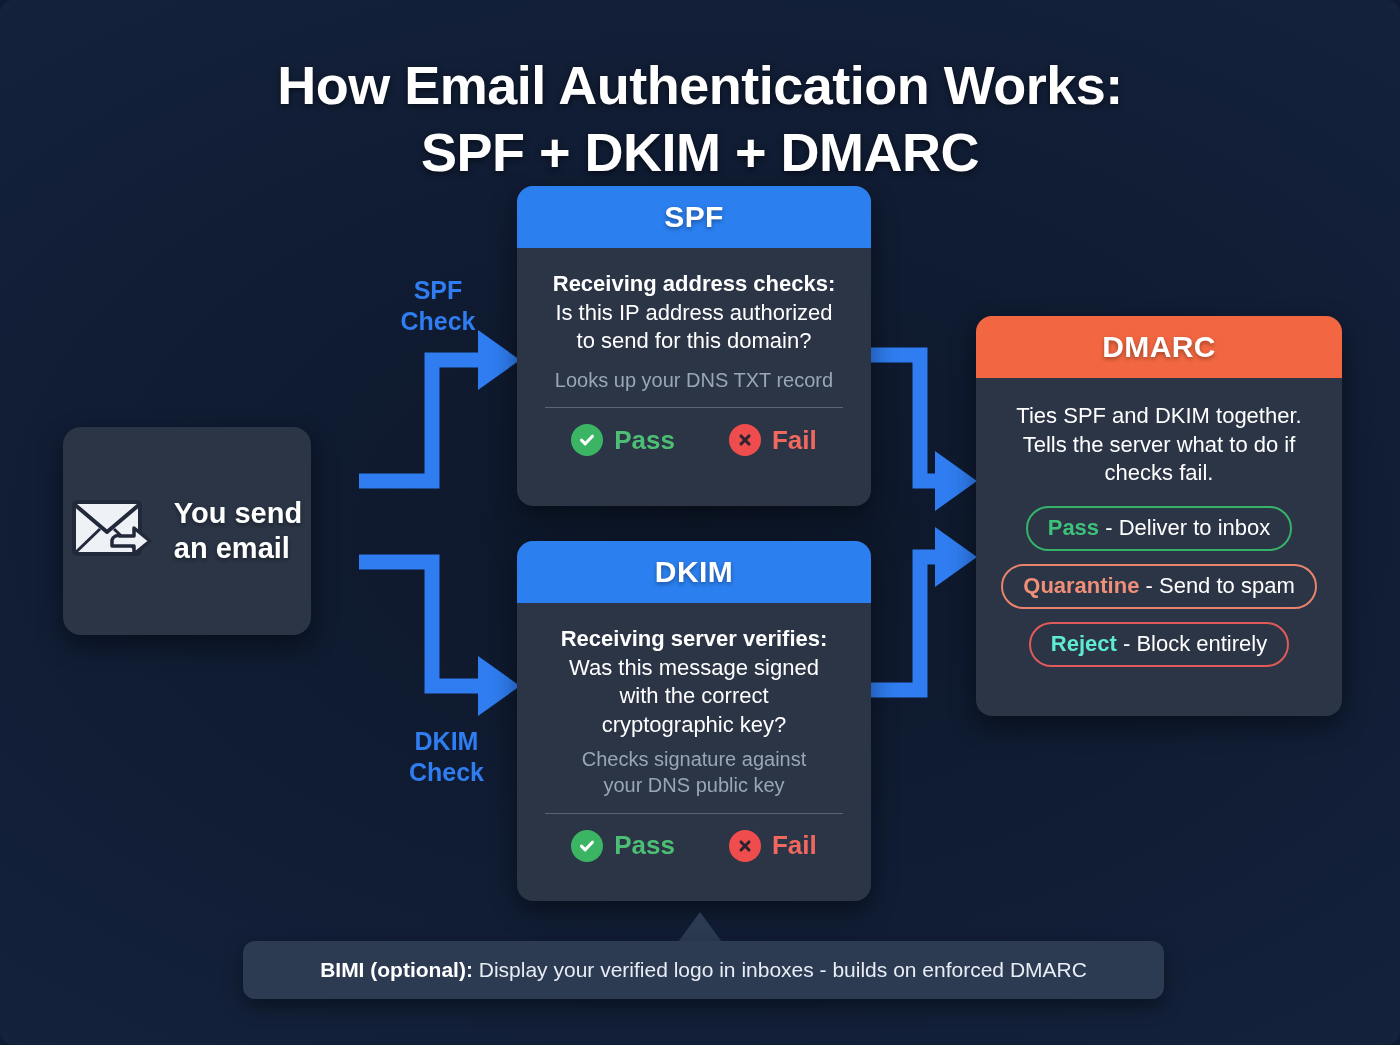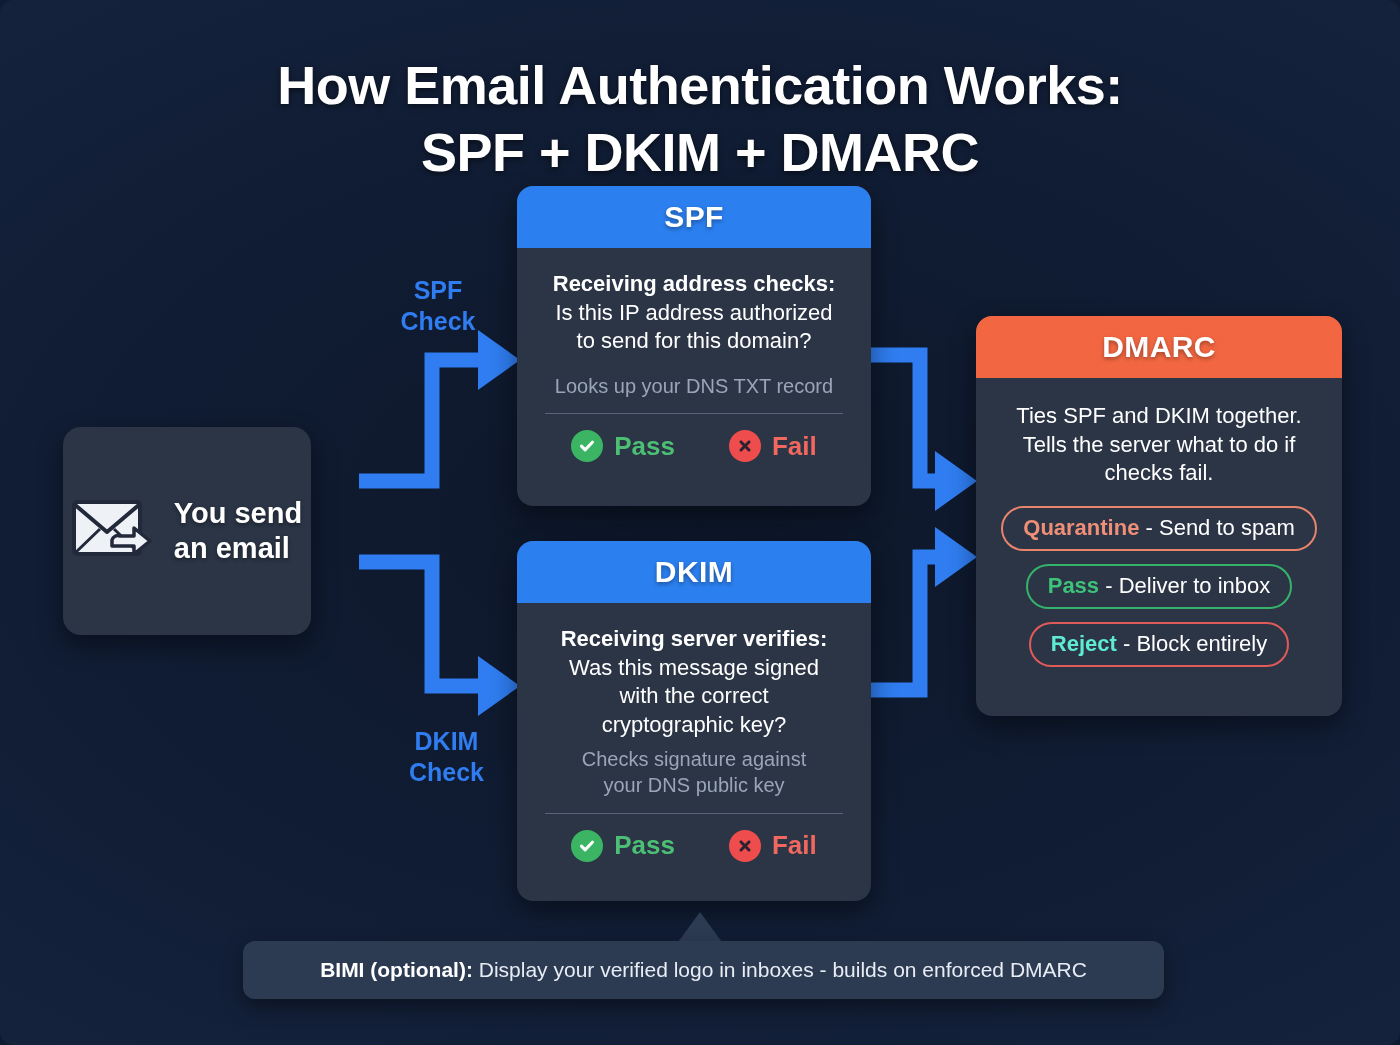--- a/index.html
+++ b/index.html
@@ -263,21 +263,21 @@
     <span>DKIM</span><br>
     <span>Check</span>
   </div>
 
   <div class="card" style="left:517px; top:186px; width:354px; height:320px;">
     <div class="card-head head-blue">SPF</div>
     <div class="card-body">
       <span class="q-lead">Receiving address checks:</span>
       <span class="q-rest">Is this IP address authorized</span>
       <span class="q-rest">to send for this domain?</span>
-      <span class="sub-note" style="margin-top:18px;">Looks up your DNS TXT record</span>
+      <span class="sub-note" style="margin-top:12px;">Looks up your DNS TXT record</span>
       <div class="divider"></div>
       <div class="pf-row">
         <div class="pf pf-pass">
           <span class="pf-badge badge-green">
             <svg width="18" height="18" viewBox="0 0 18 18" aria-hidden="true">
               <path d="M3.5,9.2 L7.2,12.8 L14.4,5.2" fill="none" stroke="#ffffff" stroke-width="3.1" stroke-linecap="round" stroke-linejoin="round"></path>
             </svg>
           </span>
           <span>Pass</span>
         </div>
@@ -325,25 +325,25 @@
   </div>
 
   <div class="card" style="left:976px; top:316px; width:366px; height:400px;">
     <div class="card-head head-orange">DMARC</div>
     <div class="card-body" style="padding-top:24px;">
       <span class="q-rest">Ties SPF and DKIM together.</span>
       <span class="q-rest">Tells the server what to do if</span>
       <span class="q-rest">checks fail.</span>
 
       <div class="pill-list">
+        <div class="pill pill-pass">
+          <b>Pass</b><span> - </span><span>Deliver to inbox</span>
+        </div>
         <div class="pill pill-quarantine">
           <b>Quarantine</b><span> - </span><span>Send to spam</span>
-        </div>
-        <div class="pill pill-pass">
-          <b>Pass</b><span> - </span><span>Deliver to inbox</span>
         </div>
         <div class="pill pill-reject">
           <b>Reject</b><span> - </span><span>Block entirely</span>
         </div>
       </div>
     </div>
   </div>
 
 
   <div id="bimi-notch"></div>

